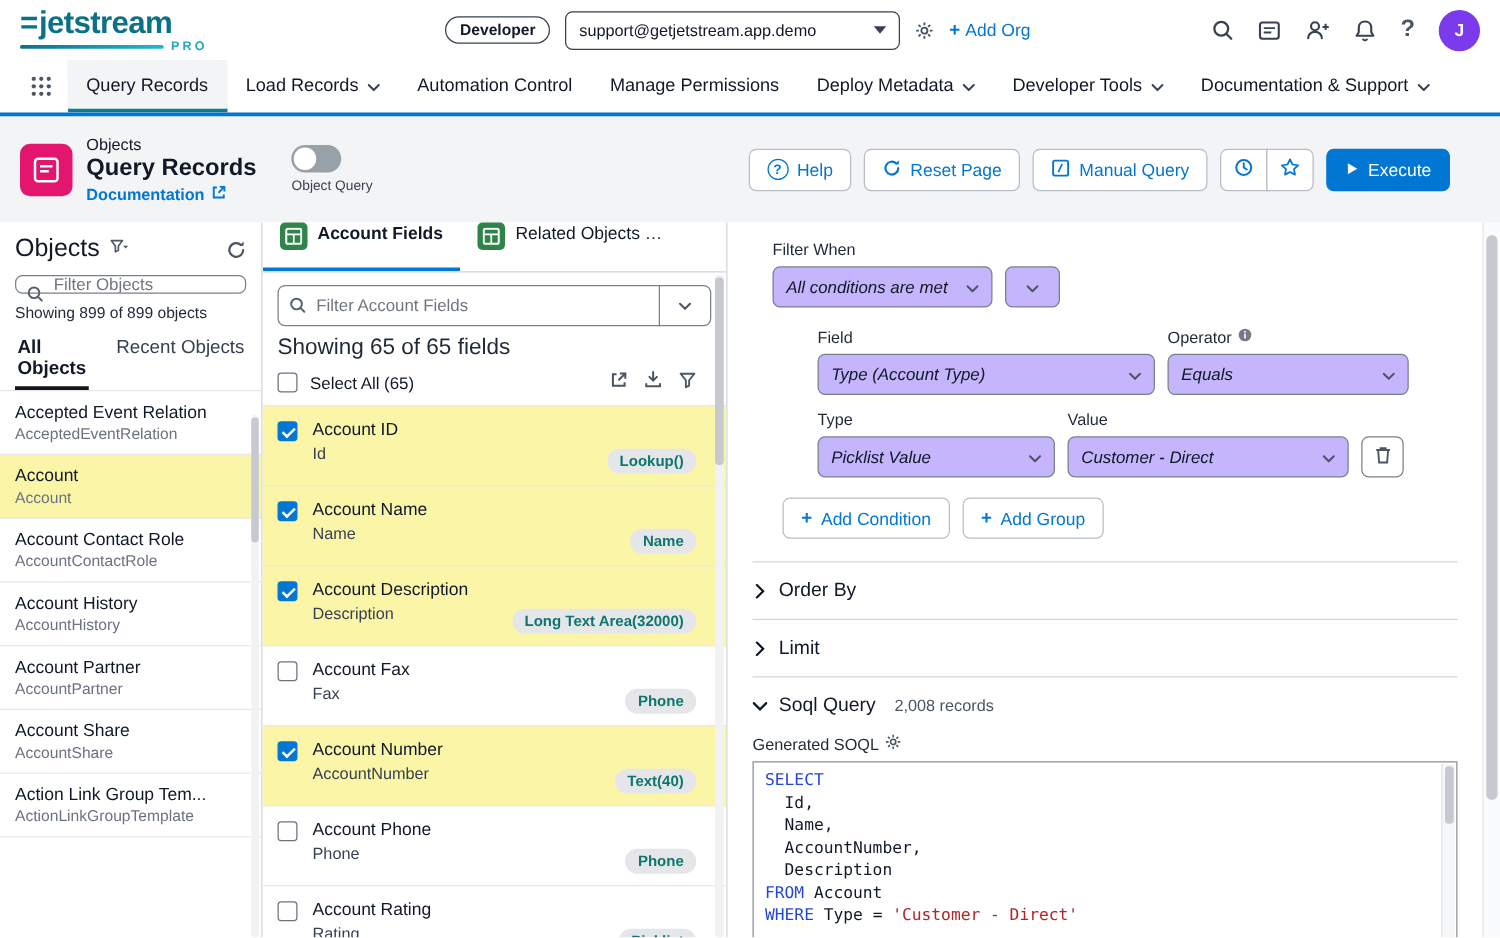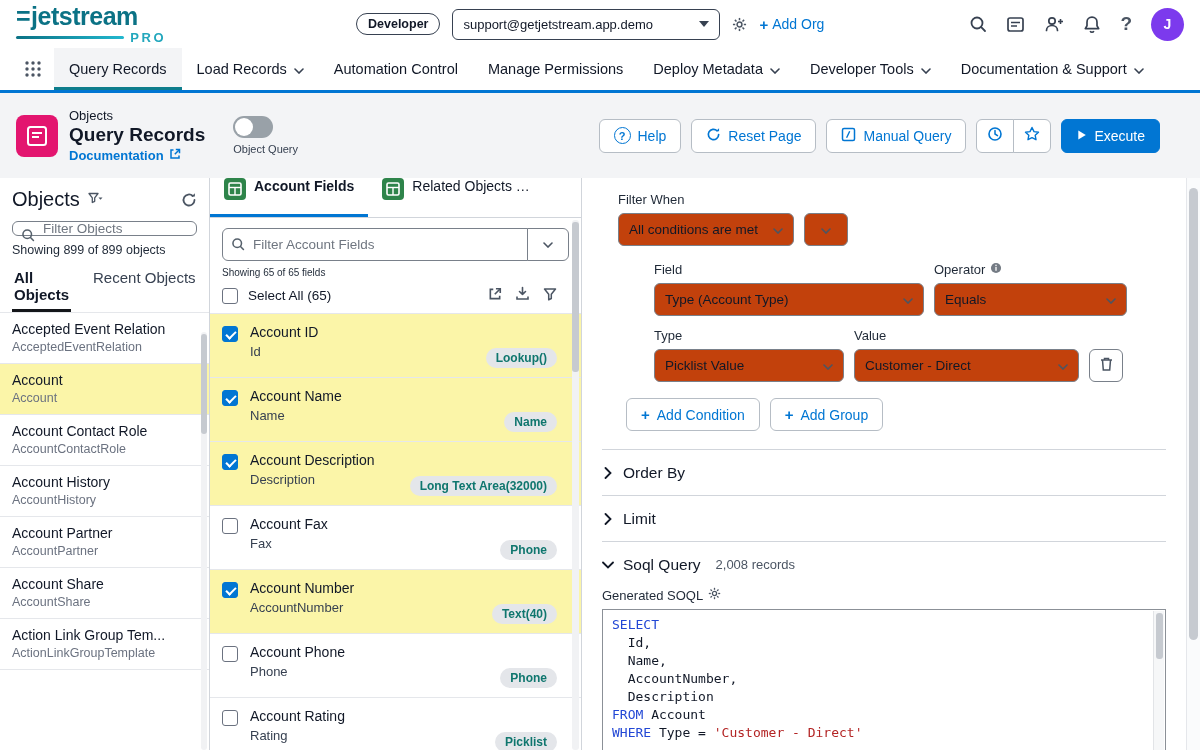--- a/index.html
+++ b/index.html
@@ -7,21 +7,21 @@
   body { font-family:"Liberation Sans","DejaVu Sans",sans-serif; background:#fff; color:#111827; overflow:hidden; }
   .app { width:1200px; height:750px; display:flex; flex-direction:column; }
 
   
   .topbar { height:48px; display:flex; align-items:center; padding:0 16px; flex:0 0 auto; }
   .logo { width:190px; cursor:pointer; }
   .logo-main { font-size:25px; font-weight:bold; color:#0b7285; letter-spacing:-0.5px; line-height:26px; }
   .logo-eq { color:#0b7285; margin-right:1px; }
   .logo-underline { display:flex; align-items:center; width:150px; margin-top:1px; }
   .logo-bar { flex:1; height:3px; background:linear-gradient(90deg,#0b7285,#22b8cf); border-radius:2px; margin-right:6px; }
-  .logo-pro { font-size:13px; font-weight:bold; letter-spacing:2.5px; color:#22a7bd; }
+  .logo-pro { font-size:10px; font-weight:bold; letter-spacing:2.5px; color:#22a7bd; }
   .topbar-center { display:flex; align-items:center; gap:12px; margin-left:150px; }
   .env-badge { border:1.5px solid #374151; border-radius:11px; padding:3px 11px; font-size:12.5px; font-weight:bold; color:#111827; background:#fff; }
   .org-select { width:268px; height:31px; border:1.5px solid #374151; border-radius:6px; display:flex; align-items:center; justify-content:space-between; padding:0 10px; font-size:13px; background:#fff; cursor:pointer; }
   .tri-down { width:0; height:0; border-left:5px solid transparent; border-right:5px solid transparent; border-top:6px solid #374151; }
   .add-org { display:flex; align-items:center; gap:4px; color:#0176d3; font-size:14px; cursor:pointer; }
   .plus-glyph { font-weight:bold; font-size:15px; color:#0176d3; }
   .topbar-right { margin-left:auto; display:flex; align-items:center; gap:19px; }
   .tb-icon { display:flex; align-items:center; cursor:pointer; }
   .help-glyph { font-size:19px; font-weight:bold; color:#4b5563; }
   .avatar { width:33px; height:33px; border-radius:50%; background:#7c3aed; color:#fff; display:flex; align-items:center; justify-content:center; font-size:14px; font-weight:bold; cursor:pointer; }
@@ -82,42 +82,42 @@
   .fp-tabs { display:flex; border-bottom:1px solid #d1d5db; height:40px; flex:0 0 auto; }
   .fp-tab { display:flex; gap:8px; padding:0 14px; font-size:14px; cursor:pointer; }
   .fp-tab.active { font-weight:bold; box-shadow:inset 0 -3px 0 #0176d3; }
   .fp-tab .truncate { white-space:nowrap; overflow:hidden; text-overflow:ellipsis; max-width:122px; }
   .tab-doc-icon { width:22px; height:22px; background:#2e844a; border-radius:4px; display:flex; align-items:center; justify-content:center; flex:0 0 auto; }
   .fp-search { display:flex; padding:10px 12px 4px; }
   .fp-search .inp { flex:1; position:relative; }
   .fp-search input { width:100%; height:33px; border:1px solid #79808a; border-radius:6px 0 0 6px; padding:0 8px 0 30px; font-size:13.5px; font-family:inherit; background:#fff; }
   .fp-search input::placeholder { color:#6f7680; }
   .fp-dd { width:42px; height:33px; border:1px solid #79808a; border-left:1px solid #79808a; border-radius:0 6px 6px 0; margin-left:-1px; display:flex; align-items:center; justify-content:center; background:#fff; cursor:pointer; }
-  .fp-showing { font-size:10px; color:#1f2937; padding:2px 12px 4px; }
+  .fp-showing { font-size:18px; color:#1f2937; padding:2px 12px 4px; }
   .fp-selectall { display:flex; align-items:center; gap:10px; padding:4px 12px 8px; }
   .fp-selectall .label { font-size:13.5px; }
   .fp-sa-icons { margin-left:auto; display:flex; align-items:center; gap:13px; padding-right:12px; }
   .fp-list { flex:1; overflow:hidden; }
   .field-row { position:relative; border-top:1px solid #e5e7eb; min-height:64px; padding:10px 12px 10px 40px; cursor:pointer; }
   .field-row.checked { background:#fbf5a8; }
   .field-row .cb { position:absolute; left:12px; top:12px; }
   .f-label { font-size:14px; color:#111827; }
   .f-api { font-size:13px; color:#374151; margin-top:4px; }
   .f-badge { position:absolute; right:24px; bottom:9px; }
   .badge { background:#e4e6ea; border-radius:10px; padding:3px 10px; font-size:12px; font-weight:bold; color:#0f766e; display:inline-block; white-space:nowrap; }
   .cb { width:16px; height:16px; border:1px solid #6b7280; border-radius:3px; background:#fff; position:relative; cursor:pointer; flex:0 0 auto; }
   .cb.on { background:#0176d3; border-color:#0176d3; }
   .cb.on::after { content:""; position:absolute; left:3px; top:3.5px; width:8px; height:4px; border-left:2px solid #fff; border-bottom:2px solid #fff; transform:rotate(-45deg); }
   .fp-scroll { position:absolute; right:2px; top:42px; bottom:0; width:7px; background:#f1f2f4; border-radius:3px; }
   .fp-scroll .thumb { position:absolute; top:2px; left:0; width:7px; height:150px; background:#c6cad0; border-radius:3px; }
 
   
   .query-panel { flex:1; padding:14px 34px 0 20px; position:relative; overflow:hidden; }
   .qp-label { font-size:13px; color:#1f2937; margin-bottom:6px; display:flex; align-items:center; gap:5px; }
-  .combo { height:33px; border:1px solid #79808a; border-radius:6px; background:#c2410c; display:flex; align-items:center; justify-content:space-between; gap:8px; padding:0 10px; font-size:13.5px; color:#111827; cursor:pointer; white-space:nowrap; }
+  .combo { height:33px; border:1px solid #79808a; border-radius:6px; background:#c4b5fd; display:flex; align-items:center; justify-content:space-between; gap:8px; padding:0 10px; font-size:13.5px; color:#111827; cursor:pointer; white-space:nowrap;font-style:italic; }
   .filter-when { margin-left:16px; }
   .fw-row { display:flex; gap:10px; }
   .fw-main { width:176px; }
   .fw-mini { width:44px; justify-content:center; }
   .cond-block { margin-left:52px; margin-top:16px; }
   .cond-row { display:flex; gap:10px; margin-bottom:12px; align-items:flex-end; }
   .col { display:flex; flex-direction:column; gap:6px; }
   .col .qp-label { margin-bottom:0; }
   .w270 { width:270px;gap:19px; } .w193 { width:193px; } .w190 { width:190px; } .w225 { width:225px; }
   .trash-btn { width:34px; height:33px; border:1px solid #79808a; border-radius:6px; background:#fff; display:flex; align-items:center; justify-content:center; cursor:pointer; }

